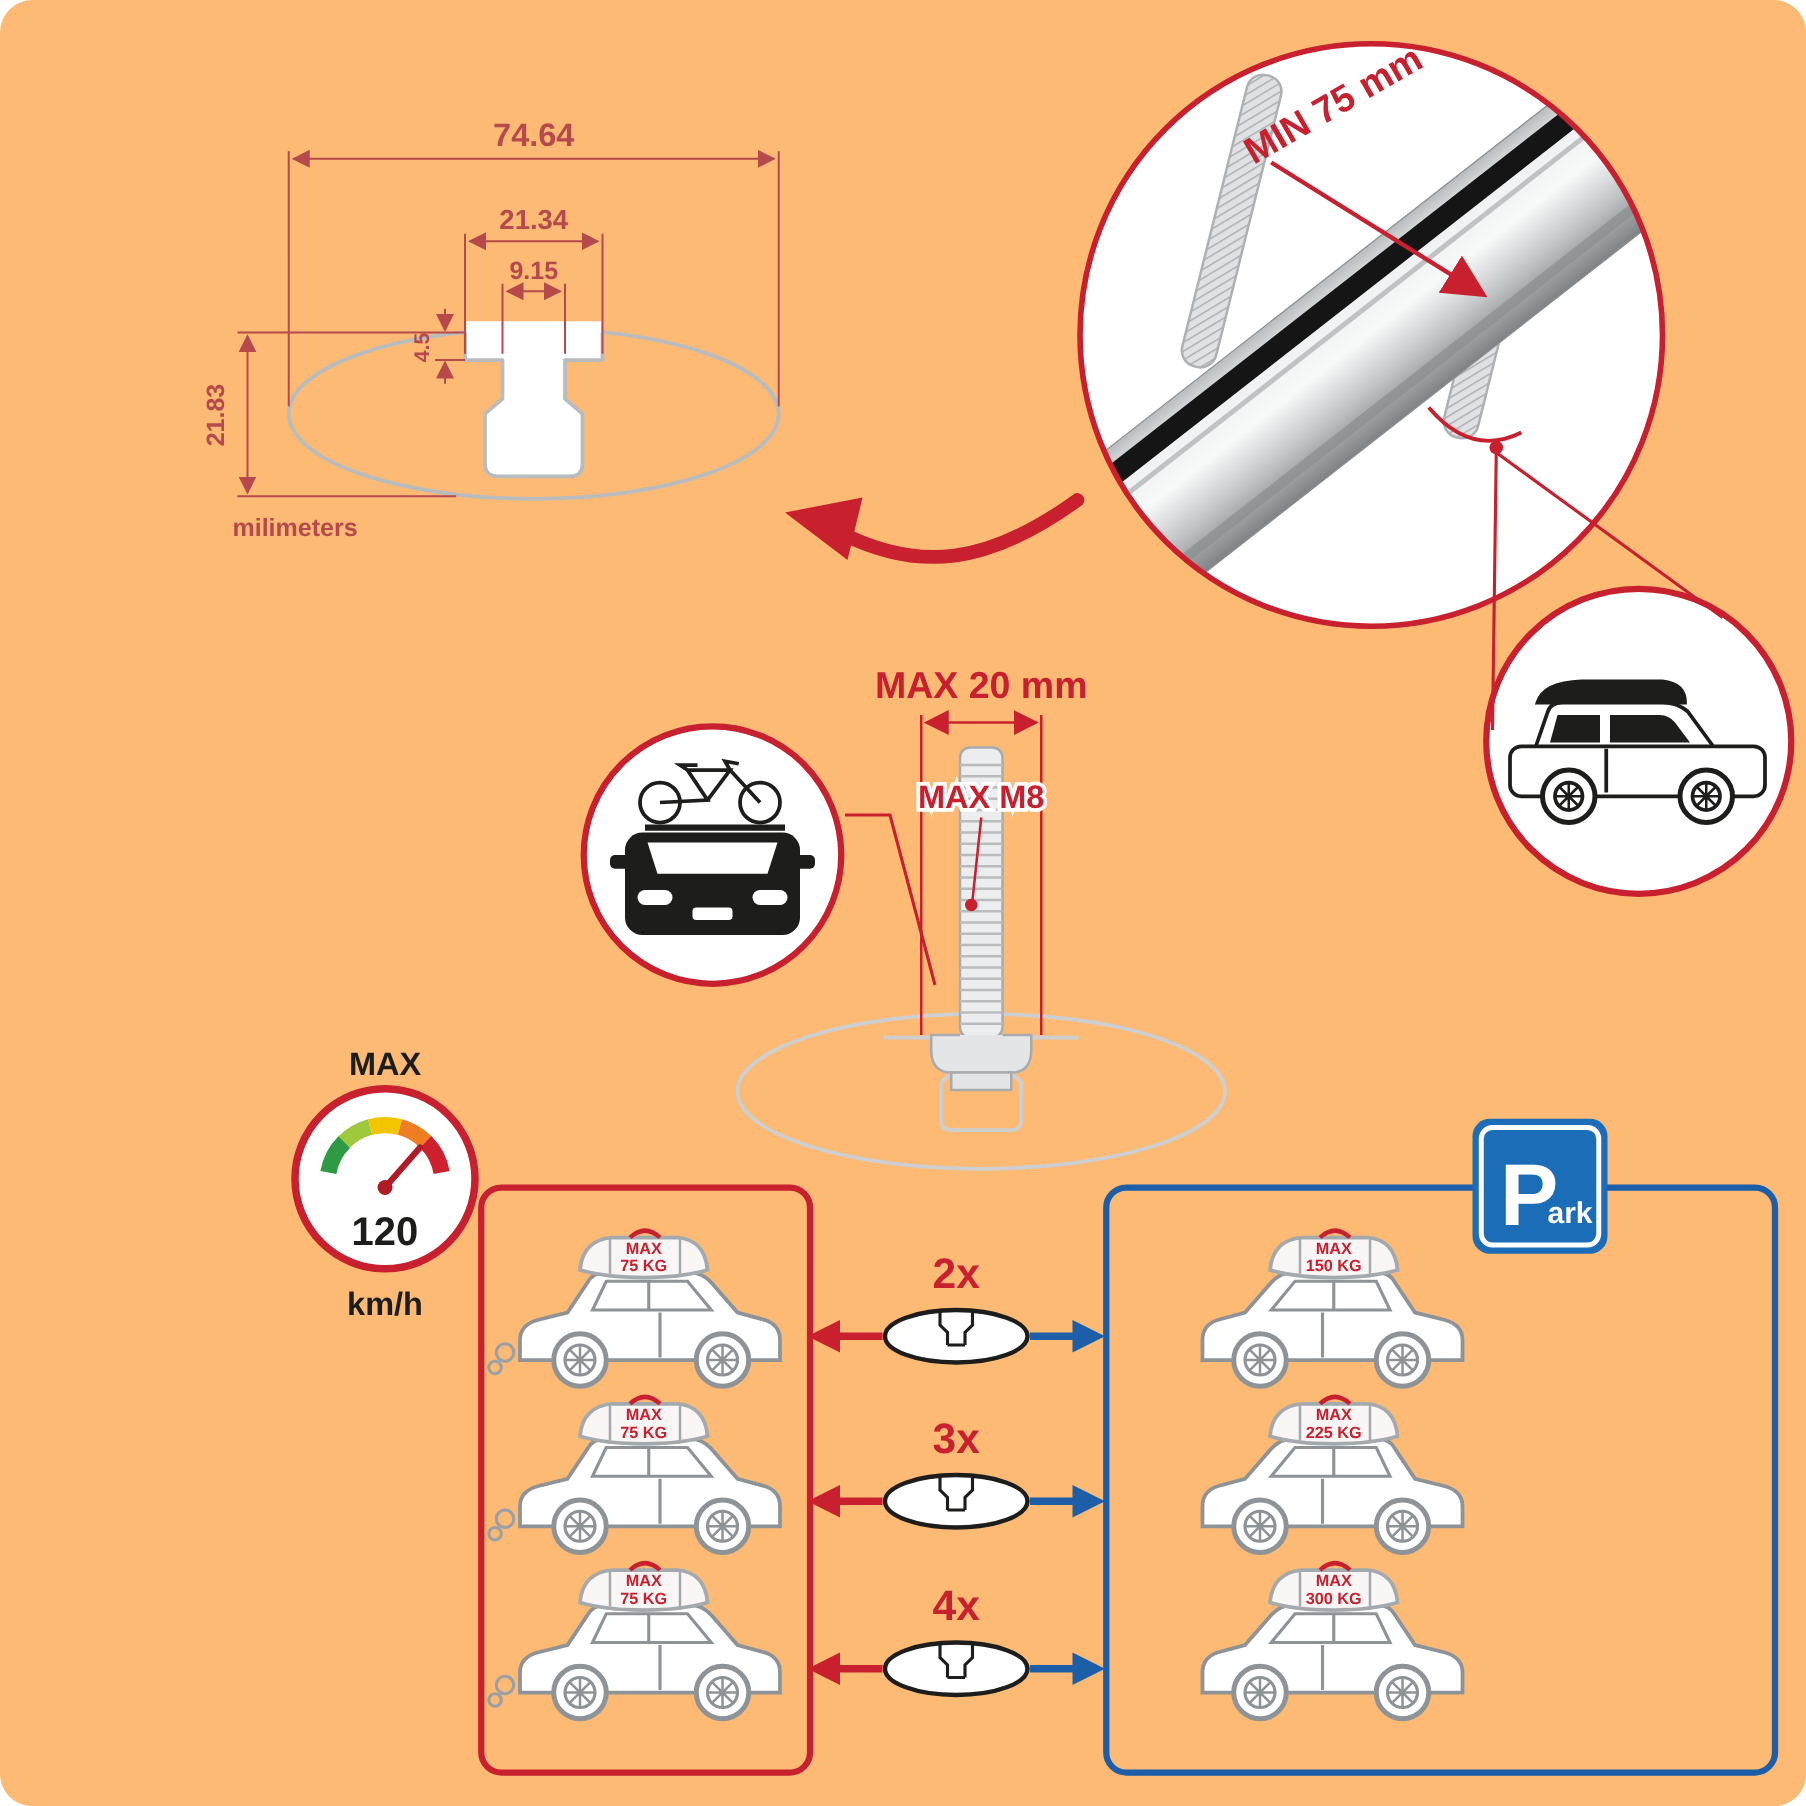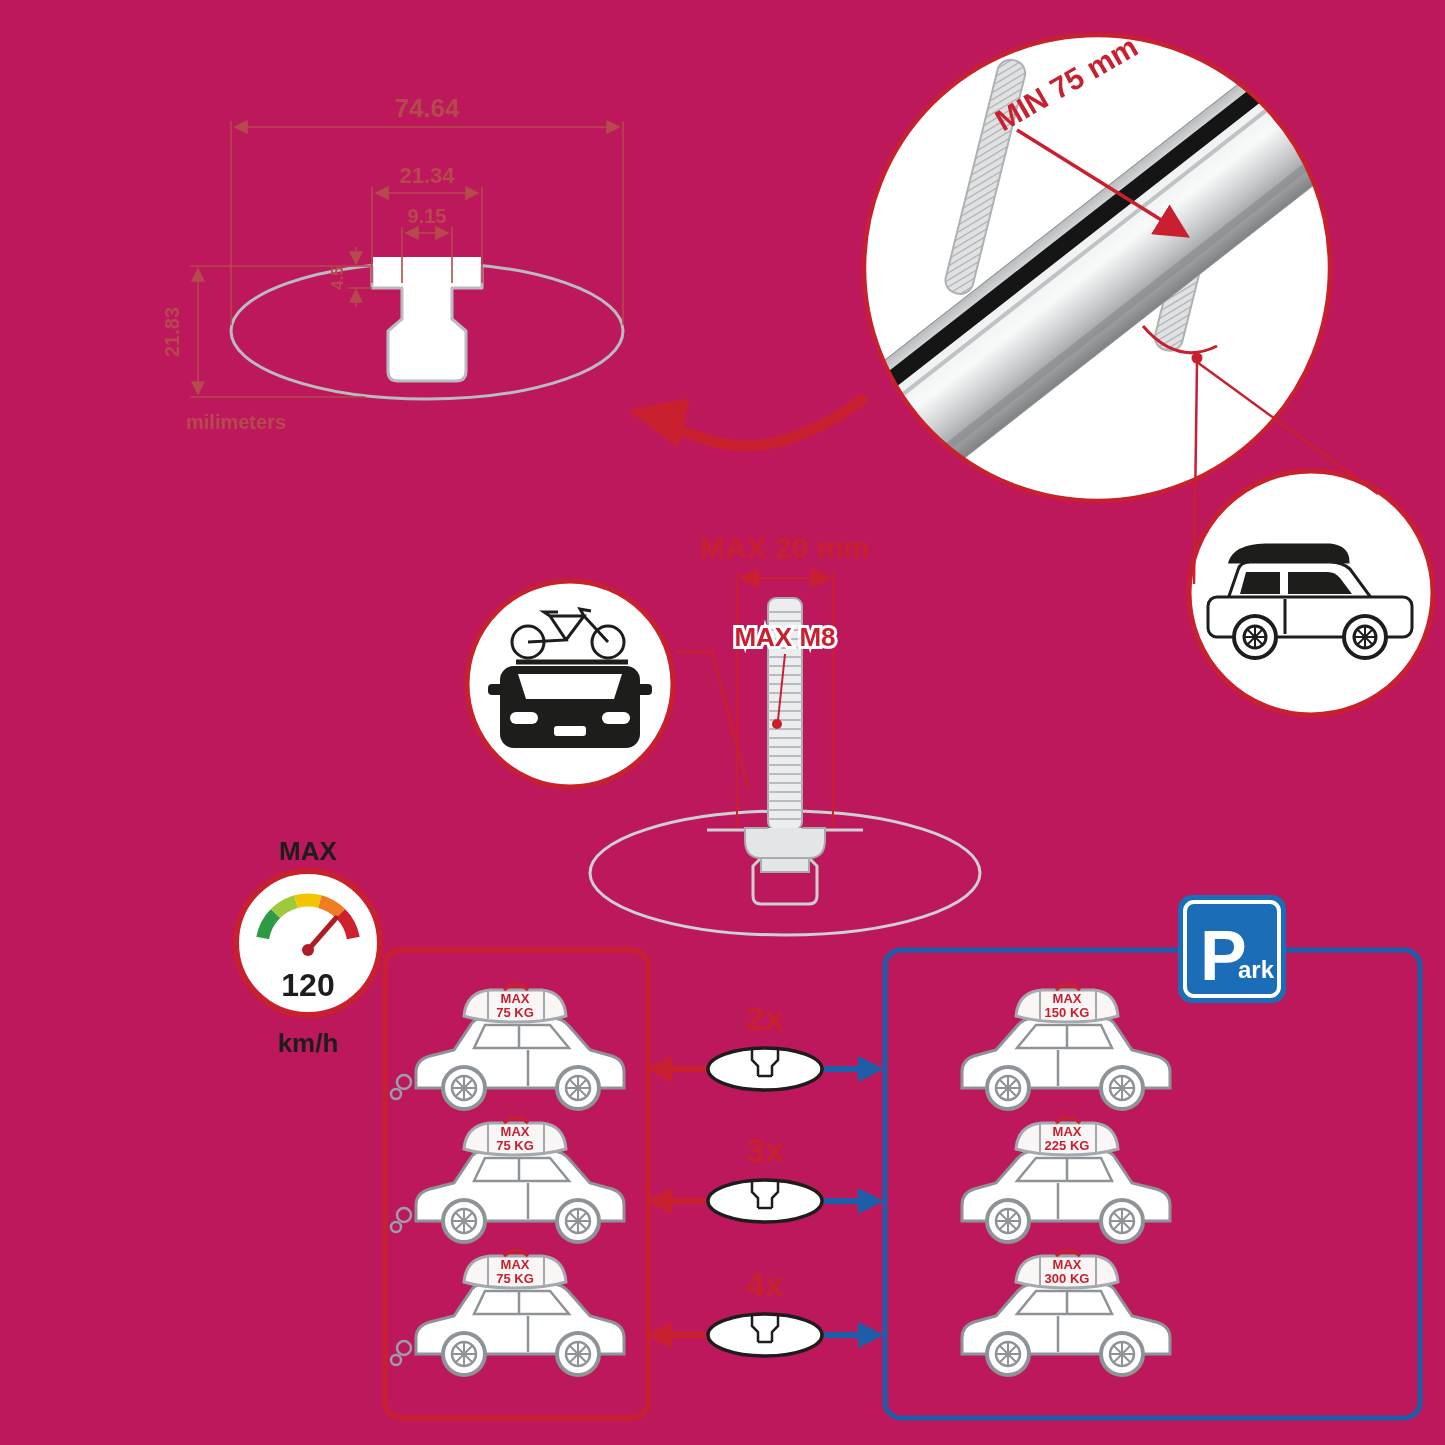--- a/index.html
+++ b/index.html
@@ -1,17 +1,17 @@
 <!DOCTYPE html>
 <html><head>
 <meta charset="utf-8">
 <style>
   html,body{margin:0;padding:0;background:#ffffff;}
-  .canvas{position:relative;width:1445px;height:1445px;background:#be185d;overflow:hidden;
-          font-family:"Liberation Sans",sans-serif;}
+  .canvas{position:relative;width:1445px;height:1445px;background:#fdba74;overflow:hidden;
+          font-family:"Liberation Sans",sans-serif;border-radius:26px;}
   .blk{position:absolute;}
   svg text{font-family:"Liberation Sans",sans-serif;}
   .dimtxt{fill:#b5494c;font-weight:bold;}
   .redtxt{fill:#c8202f;font-weight:bold;}
   .blktxt{fill:#1d1d1b;font-weight:bold;}
   .whitetxt{fill:#ffffff;font-weight:bold;}
   .overlay{pointer-events:none;}
 </style>
 </head>
 <body>

